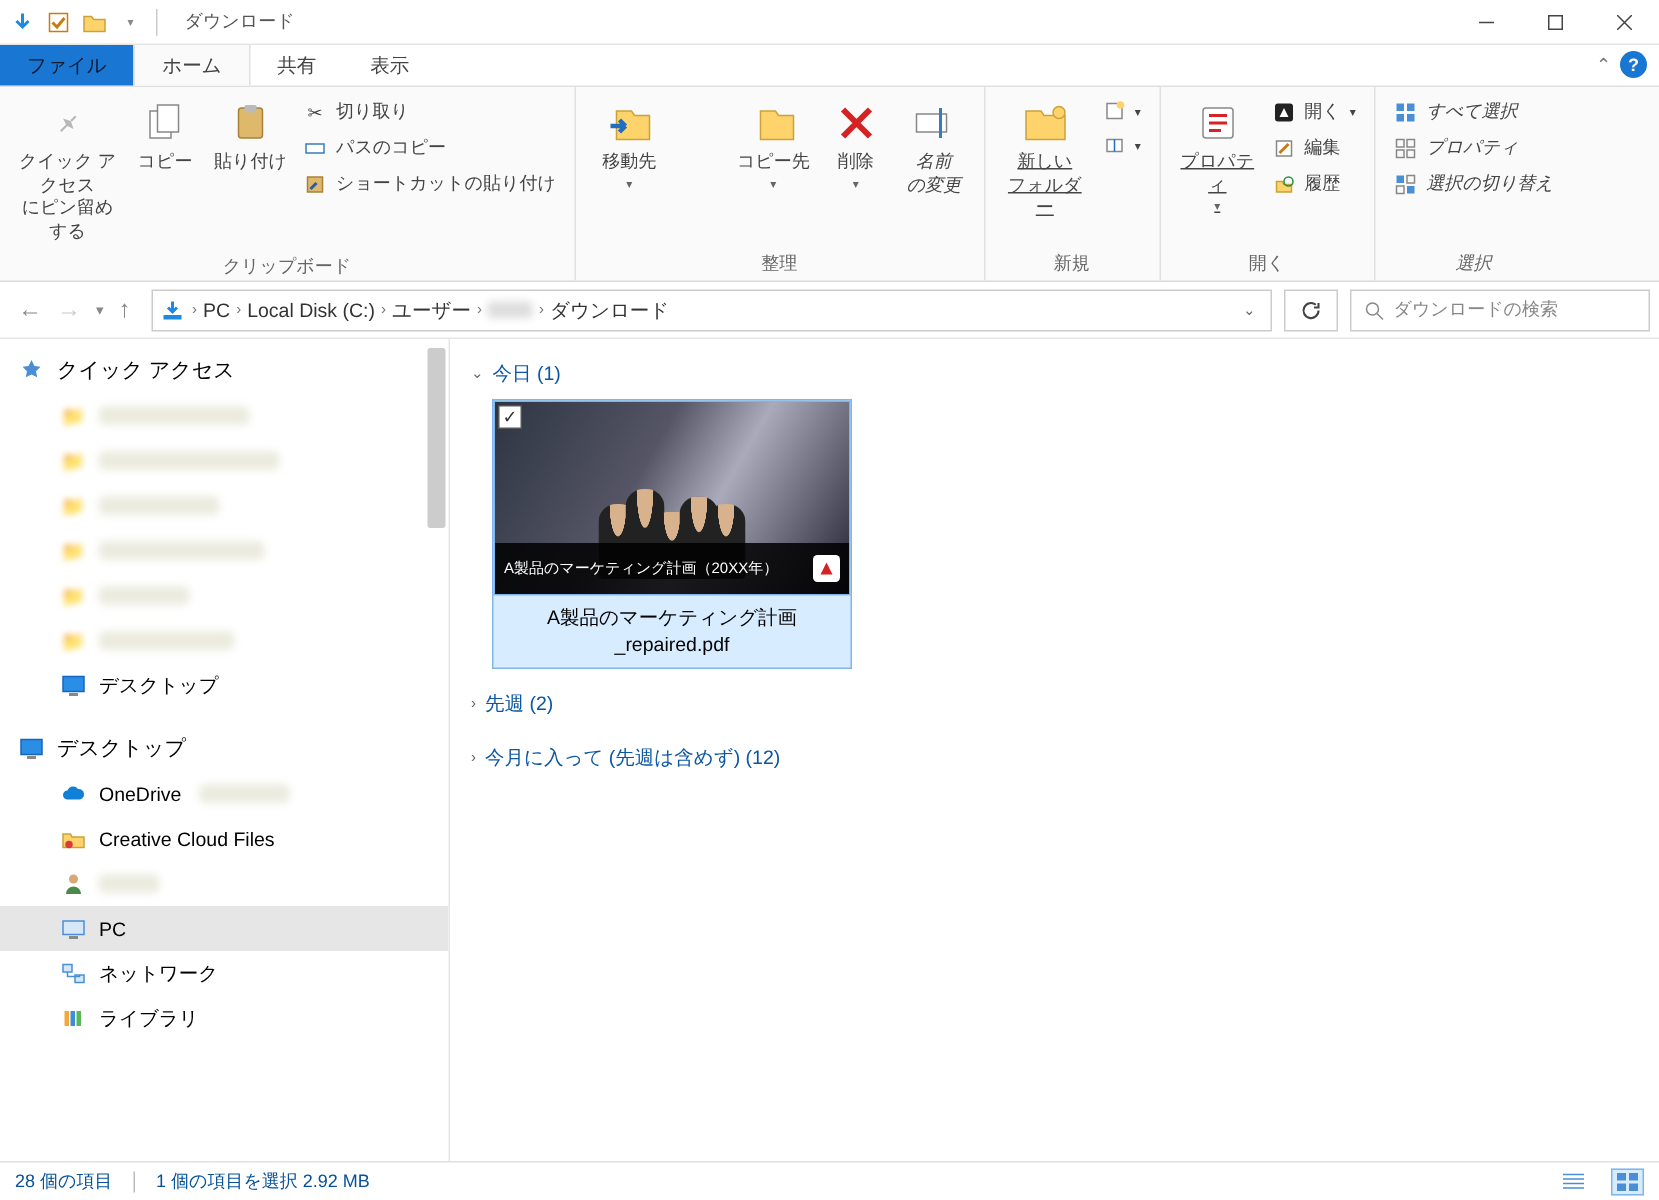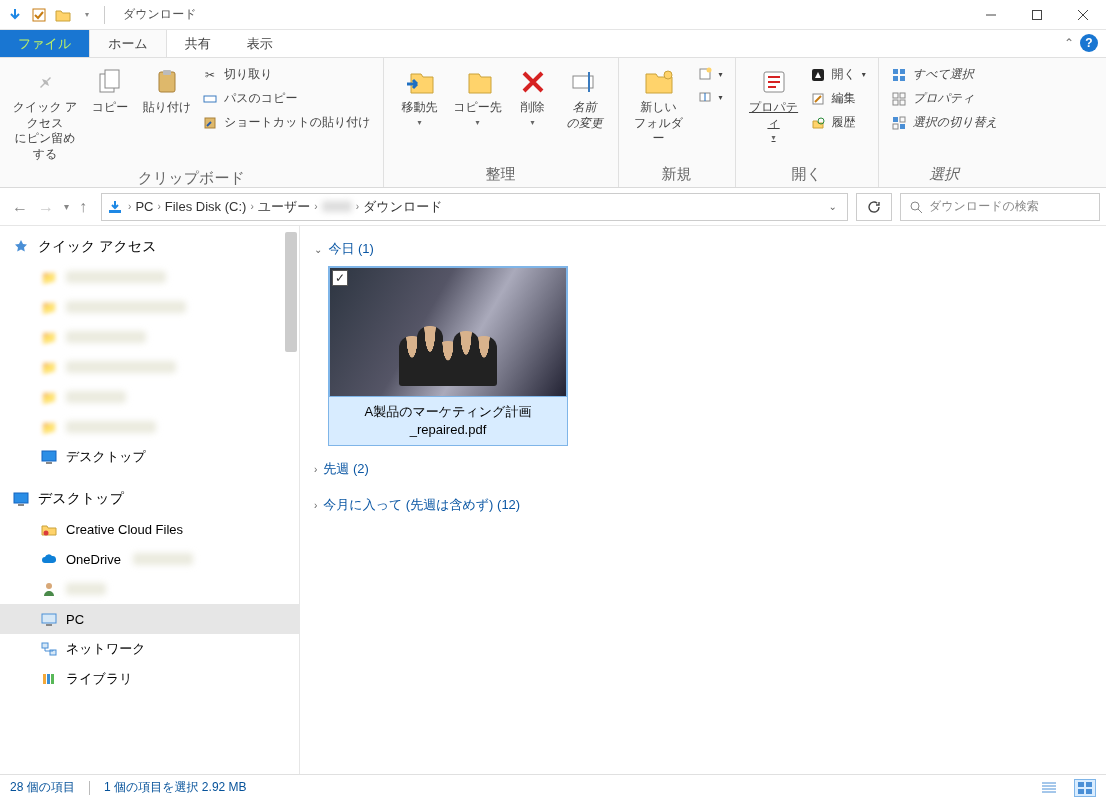--- a/index.html
+++ b/index.html
@@ -10,31 +10,31 @@
 .titlebar-qat { display: flex; align-items: center; gap: 6px; padding: 0 6px; }
 .titlebar-qat .qat-icon { width: 18px; height: 18px; display: flex; align-items: center; justify-content: center; }
 .titlebar-title { padding-left: 10px; color: #555; }
 .titlebar-spacer { flex: 1; }
 .win-controls { display: flex; }
 .win-btn { width: 46px; height: 30px; display: flex; align-items: center; justify-content: center; color: #666; }
 
 
 .tabbar { height: 28px; display: flex; align-items: stretch; background: #fff; position: relative; border-bottom: 1px solid #e0e0e0; }
 .tab { padding: 0 18px; display: flex; align-items: center; font-size: 13px; cursor: pointer; color: #444; }
-.tab.file { background: #1976d2; color: #bef264; }
+.tab.file { background: #1976d2; color: #0f172a; }
 .tab.active { background: #fafafa; border-top: 0; border-left: 1px solid #e0e0e0; border-right: 1px solid #e0e0e0; }
 .tab-help { position: absolute; right: 8px; top: 4px; display: flex; align-items: center; gap: 6px; }
 .tab-help .chev { color: #777; font-size: 12px; }
 .help-circle { width: 18px; height: 18px; border-radius: 50%; background: #1976d2; color: #fff; display:flex;align-items:center;justify-content:center;font-size:12px;font-weight:bold;}
 
 
 .ribbon { height: 130px; display: flex; border-bottom: 1px solid #dadada; background: #fafafa; }
 .rgroup { border-right: 1px solid #e0e0e0; display: flex; flex-direction: column; padding: 4px 8px 0 8px; }
 .rgroup-content { flex: 1; display: flex; align-items: flex-start; gap: 2px; }
-.rgroup-label { text-align: center; font-size: 15px; color: #666; padding: 3px 0; }
+.rgroup-label { text-align: center; font-size: 12px; color: #666; padding: 3px 0; }
 .rbtn-large { width: 74px; display: flex; flex-direction: column; align-items: center; gap: 2px; padding: 4px 2px; text-align: center; line-height: 1.3; font-size: 12px; color: #444; cursor: pointer; }
 .rbtn-large .ricon { width: 32px; height: 32px; display:flex;align-items:center;justify-content:center; }
 .rbtn-col { display: flex; flex-direction: column; gap: 3px; padding: 2px 0; }
 .rbtn-small { display: flex; align-items: center; gap: 6px; padding: 2px 4px; font-size: 12px; color: #444; cursor: pointer; white-space: nowrap; }
 .rbtn-small .sicon { width: 16px; height: 16px; display:flex;align-items:center;justify-content:center; }
 
 
 .navrow { height: 38px; display: flex; align-items: center; gap: 8px; padding: 4px 6px; border-bottom: 1px solid #e6e6e6; }
 .nav-arrows { display: flex; align-items: center; gap: 10px; color: #888; padding: 0 6px; }
 .nav-arrows span { cursor: pointer; font-size: 16px; }
@@ -198,21 +198,21 @@
       <div class="rbtn-large" style="width:56px;">
         <span class="ricon">
             <svg width="30" height="28" viewBox="0 0 30 28">
               <path d="M6 6h10l2 3h10v16H6z" fill="#ffd36b" stroke="#caa23a"></path>
               <path d="M2 16h10m0 0l-4-4m4 4l-4 4" stroke="#1e6fc2" stroke-width="3" fill="none"></path>
             </svg>
           </span>
         <span>移動先</span>
           <span style="font-size:8px;color:#666;">▾</span>
       </div>
-      <div class="rbtn-large" style="width:56px;">
+      <div class="rbtn-large" style="width:56px;margin-left:38px;">
         <span class="ricon">
             <svg width="30" height="28" viewBox="0 0 30 28">
               <path d="M6 6h10l2 3h10v16H6z" fill="#ffd36b" stroke="#caa23a"></path>
             </svg>
           </span>
         <span>コピー先</span>
           <span style="font-size:8px;color:#666;">▾</span>
       </div>
       <div class="rbtn-large" style="width:50px;">
         <span class="ricon">
@@ -232,21 +232,21 @@
           </span>
         <span style="white-space:pre-line;font-style:italic;">名前
 の変更</span>
       </div>
     </div>
     <div class="rgroup-label">整理</div>
   </div>
 
   <div class="rgroup">
     <div class="rgroup-content">
-      <div class="rbtn-large" style="width:64px;">
+      <div class="rbtn-large" style="width:64px;text-decoration:underline;">
         <span class="ricon">
             <svg width="32" height="28" viewBox="0 0 32 28">
               <path d="M3 6h10l2 3h14v16H3z" fill="#ffd36b" stroke="#caa23a"></path>
               <circle cx="25" cy="7" r="4" fill="#ffd36b" stroke="#caa23a"></circle>
             </svg>
           </span>
         <span style="white-space:pre-line;">新しい
 フォルダー</span>
       </div>
       <div class="rbtn-col">
@@ -372,21 +372,21 @@
   <div class="addrbox">
     <span class="nav-icon">
         <svg width="16" height="14" viewBox="0 0 16 14">
           <path d="M8 1v7M5 5l3 3 3-3" stroke="#1e88e5" stroke-width="2" fill="none"></path>
           <rect x="2" y="10" width="12" height="3" fill="#1e88e5"></rect>
         </svg>
       </span>
     <span class="sep">›</span>
     <span class="crumb">PC</span>
     <span class="sep">›</span>
-    <span class="crumb">Files Disk (C:)</span>
+    <span class="crumb">Local Disk (C:)</span>
     <span class="sep">›</span>
     <span class="crumb">ユーザー</span>
     <span class="sep">›</span>
     <span class="crumb">
         <span style="filter:blur(3px);background:#ddd;border-radius:2px;width:30px;height:11px;display:inline-block;"></span>
       </span>
     <span class="sep">›</span>
     <span class="crumb">ダウンロード</span>
     <div class="addr-spacer"></div>
     <span style="color:#666;font-size:10px;padding:0 6px;">⌄</span>
@@ -456,35 +456,35 @@
         <span class="nav-icon">
             <svg width="16" height="14" viewBox="0 0 16 14">
               <rect x="1" y="1" width="14" height="10" fill="#2b8ee6" stroke="#1565c0"></rect>
               <rect x="5" y="12" width="6" height="2" fill="#888"></rect>
             </svg>
           </span>
         <span>デスクトップ</span>
       </div>
       <div class="nav-item child">
           <span class="nav-icon">
+            <svg width="16" height="12" viewBox="0 0 16 12">
+              <path d="M4 10a3 3 0 010-6 4 4 0 017-1 3 3 0 011 7z" fill="#0f80d7"></path>
+            </svg>
+          </span>
+          <span>OneDrive</span>
+          <span class="blur" style="width:60px;margin-left:4px;"></span>
+        </div>
+      <div class="nav-item child">
+          <span class="nav-icon">
             <svg width="16" height="14" viewBox="0 0 16 14">
               <path d="M1 4h5l1 2h8v7H1z" fill="#ffd36b" stroke="#caa23a"></path>
               <circle cx="5" cy="11" r="2.5" fill="#da3b3b"></circle>
             </svg>
           </span>
           <span>Creative Cloud Files</span>
-        </div>
-      <div class="nav-item child">
-          <span class="nav-icon">
-            <svg width="16" height="12" viewBox="0 0 16 12">
-              <path d="M4 10a3 3 0 010-6 4 4 0 017-1 3 3 0 011 7z" fill="#0f80d7"></path>
-            </svg>
-          </span>
-          <span>OneDrive</span>
-          <span class="blur" style="width:60px;margin-left:4px;"></span>
         </div>
       <div class="nav-item child">
           <span class="nav-icon">
             <svg width="14" height="14" viewBox="0 0 14 14">
               <circle cx="7" cy="4" r="3" fill="#d8a878"></circle>
               <path d="M2 14c0-3 2.5-5 5-5s5 2 5 5z" fill="#4a8a4a"></path>
             </svg>
           </span>
           <span class="blur" style="width:40px;"></span>
         </div>
@@ -530,20 +530,29 @@
         <div class="thumb">
           <div class="timg">
             <div class="tcheck">✓</div>
             <div class="ppl">
                 <span class="p"></span>
                 <span class="p" style="height:60px;"></span>
                 <span class="p" style="height:45px;"></span>
                 <span class="p" style="height:55px;"></span>
                 <span class="p"></span>
               </div>
+            <div class="toverlay">
+              <span>A製品のマーケティング計画（20XX年）</span>
+              <span>
+                  <svg width="18" height="18" viewBox="0 0 18 18">
+                    <rect width="18" height="18" rx="3" fill="#fff"></rect>
+                    <path d="M5 13l4-8 4 8z" fill="#d62222"></path>
+                  </svg>
+                </span>
+            </div>
           </div>
           <div class="tname">A製品のマーケティング計画_repaired.pdf</div>
         </div>
       </div>
     </div>
 
     <div class="cgroup">
       <div class="cgroup-header">
         <span class="gchev">›</span>
         <span>先週 (2)</span>

